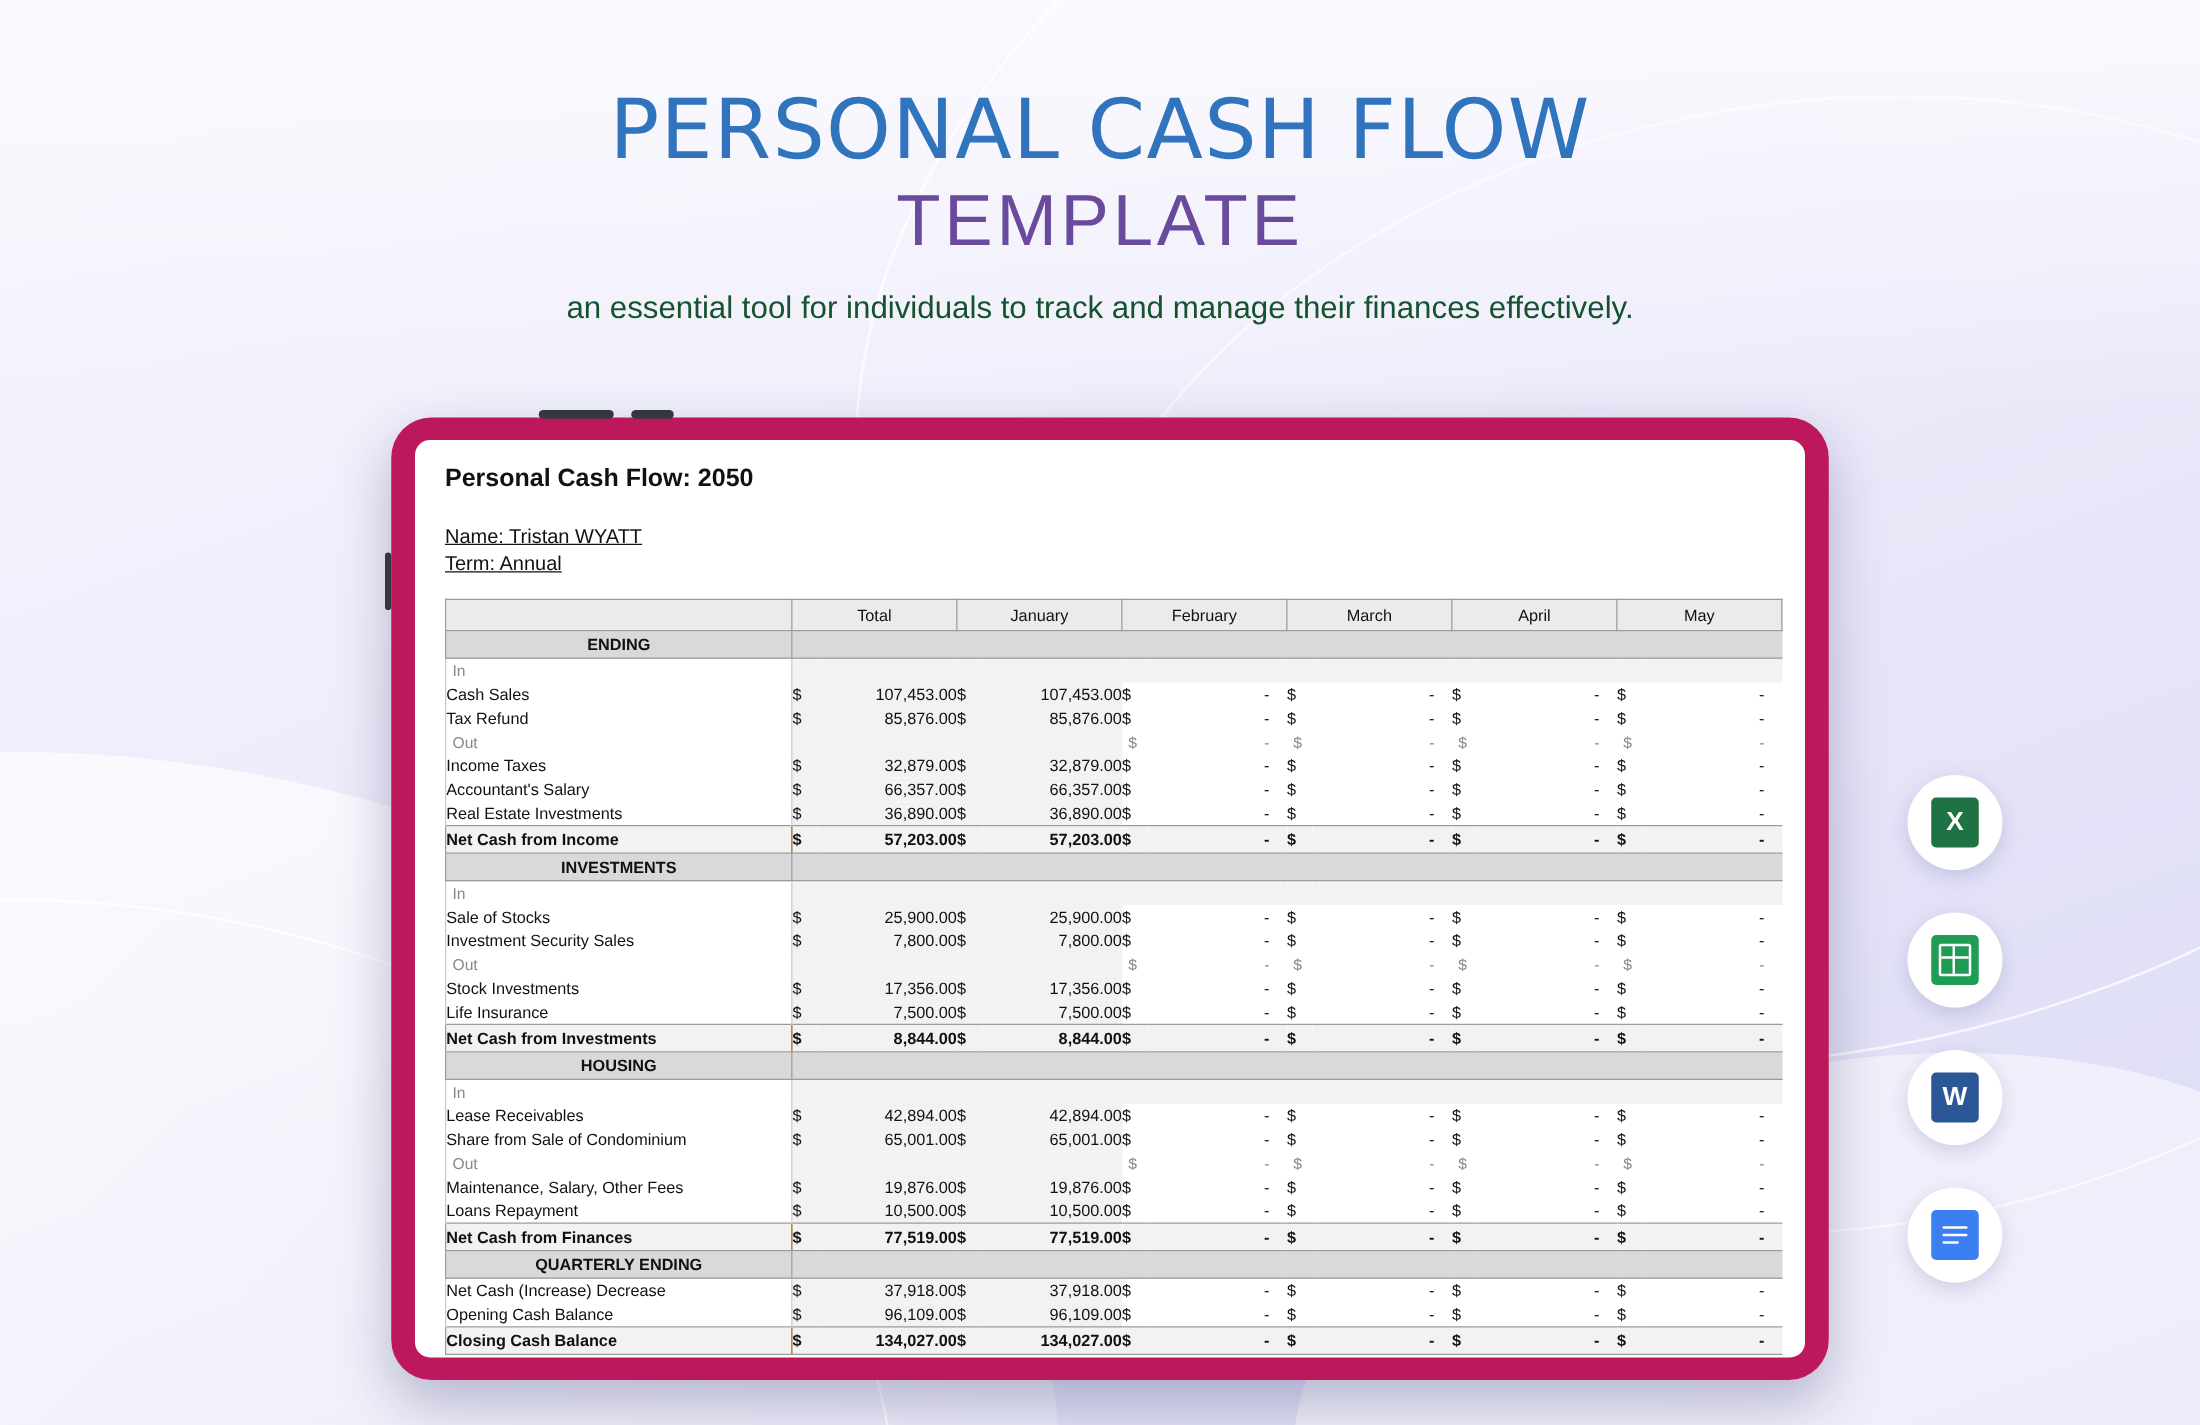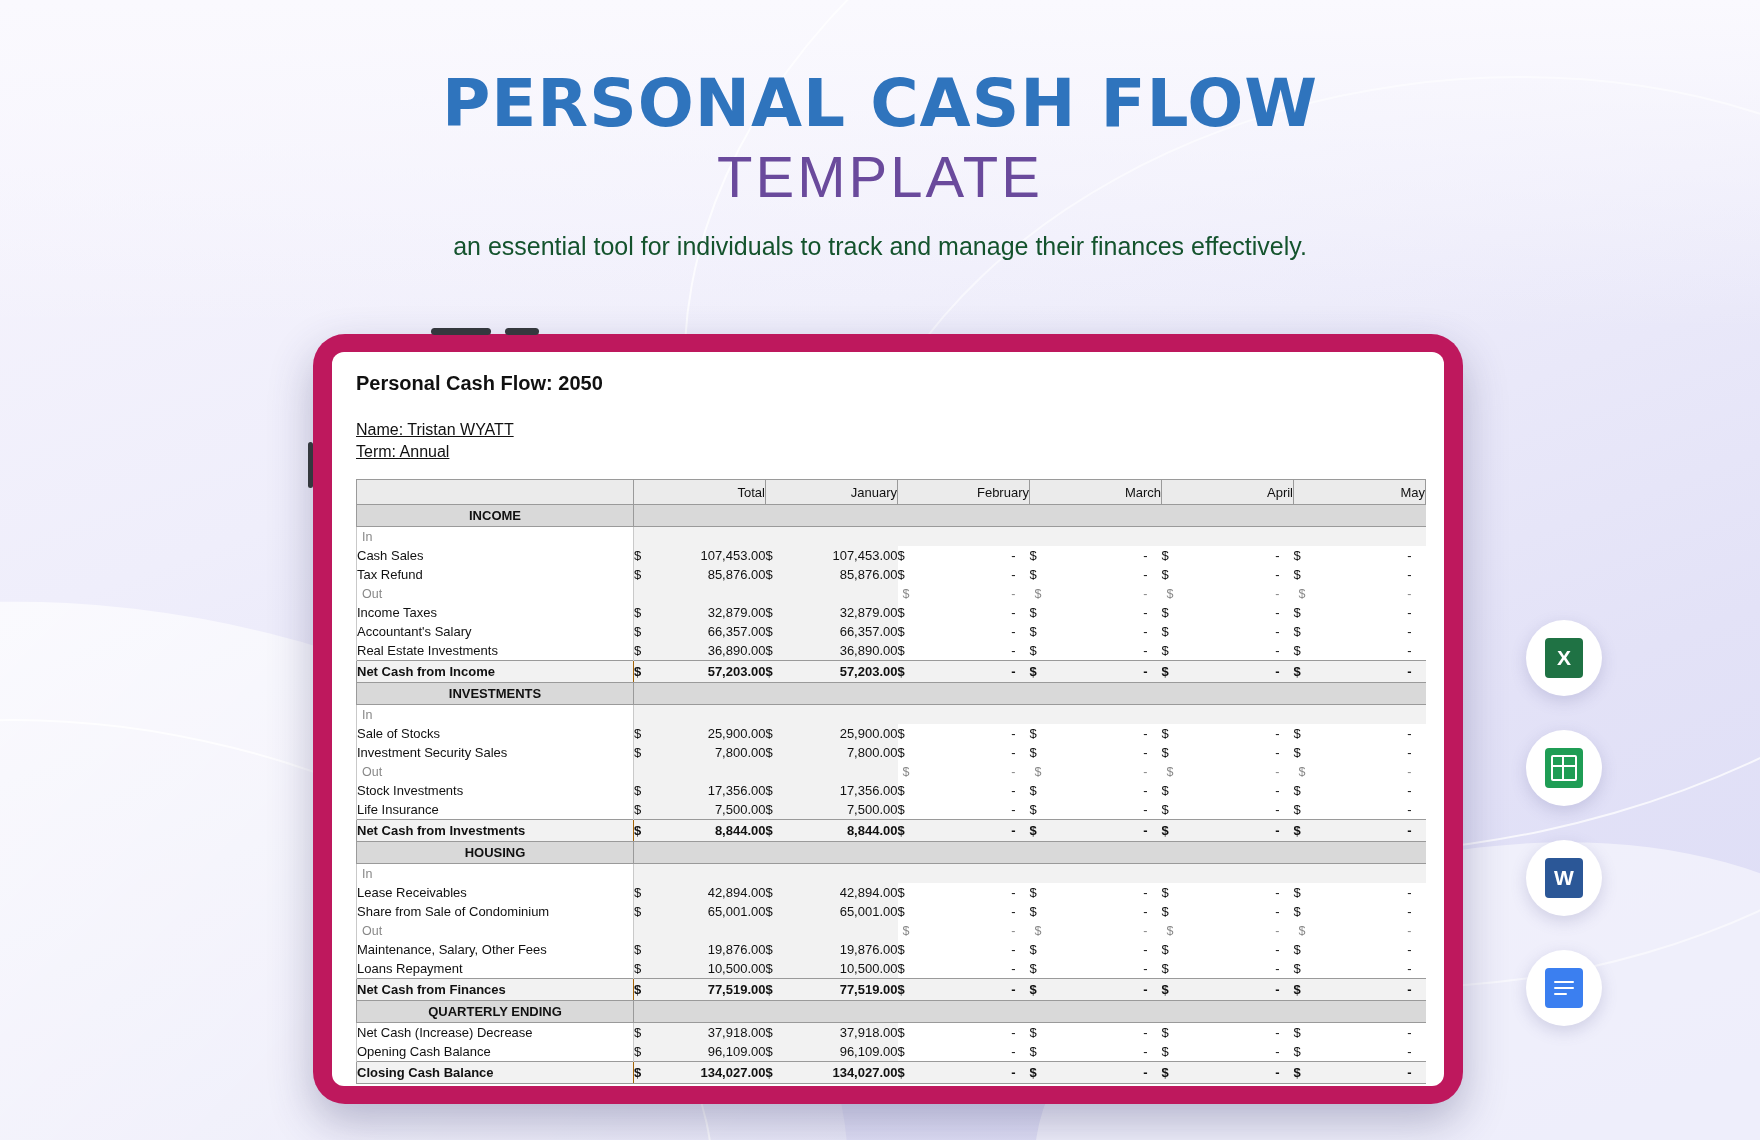--- a/index.html
+++ b/index.html
@@ -74,21 +74,21 @@
   
   .header {
     position: absolute;
     top: 70px;
     left: 0; right: 0;
     text-align: center;
     z-index: 5;
   }
   .title-main {
     font-size: 66px;
-    font-weight: bold;
+    font-weight: normal;
     letter-spacing: 1px;
     color: #2f74bd;
     line-height: 1.04;
     margin: 0;
     font-family: "DejaVu Sans", sans-serif;
   }
   .title-sub {
     font-size: 58px;
     color: #6a4a9c;
     letter-spacing: 3px;
@@ -164,21 +164,21 @@
     padding: 0;
     vertical-align: middle;
   }
   .col-label { width: 277px; }
   .col-cur   { width: 20px; }
   .col-amt   { width: 112px; }
 
   tr.hdr td {
     border: 1px solid #9a9a9a;
     background: #ebebeb;
-    text-align: right;
+    text-align: center;
     font-size: 13px;
     height: 24px;
     color: #111;
   }
   tr.hdr td.blank {
     background: #ebebeb;
     border-right: 1px solid #9a9a9a;
   }
   tr.section td {
     background: #d9d9d9;
@@ -343,21 +343,21 @@
             <tr class="hdr">
               <td class="blank"></td>
               <td colspan="2">Total</td>
               <td colspan="2">January</td>
               <td colspan="2">February</td>
               <td colspan="2">March</td>
               <td colspan="2">April</td>
               <td colspan="2">May</td>
             </tr>
             <tr class="section">
-              <td class="sec-name">INCOME</td>
+              <td class="sec-name">ENDING</td>
               <td colspan="12"></td>
             </tr>
             <tr class="subhdr">
               <td class="lbl">In</td>
               <td class="cur grp-shade"></td>
               <td class="amt grp-shade"></td>
               <td class="cur grp-shade"></td>
               <td class="amt grp-shade"></td>
               <td class="cur grp-shade"></td>
               <td class="amt grp-shade"></td>

